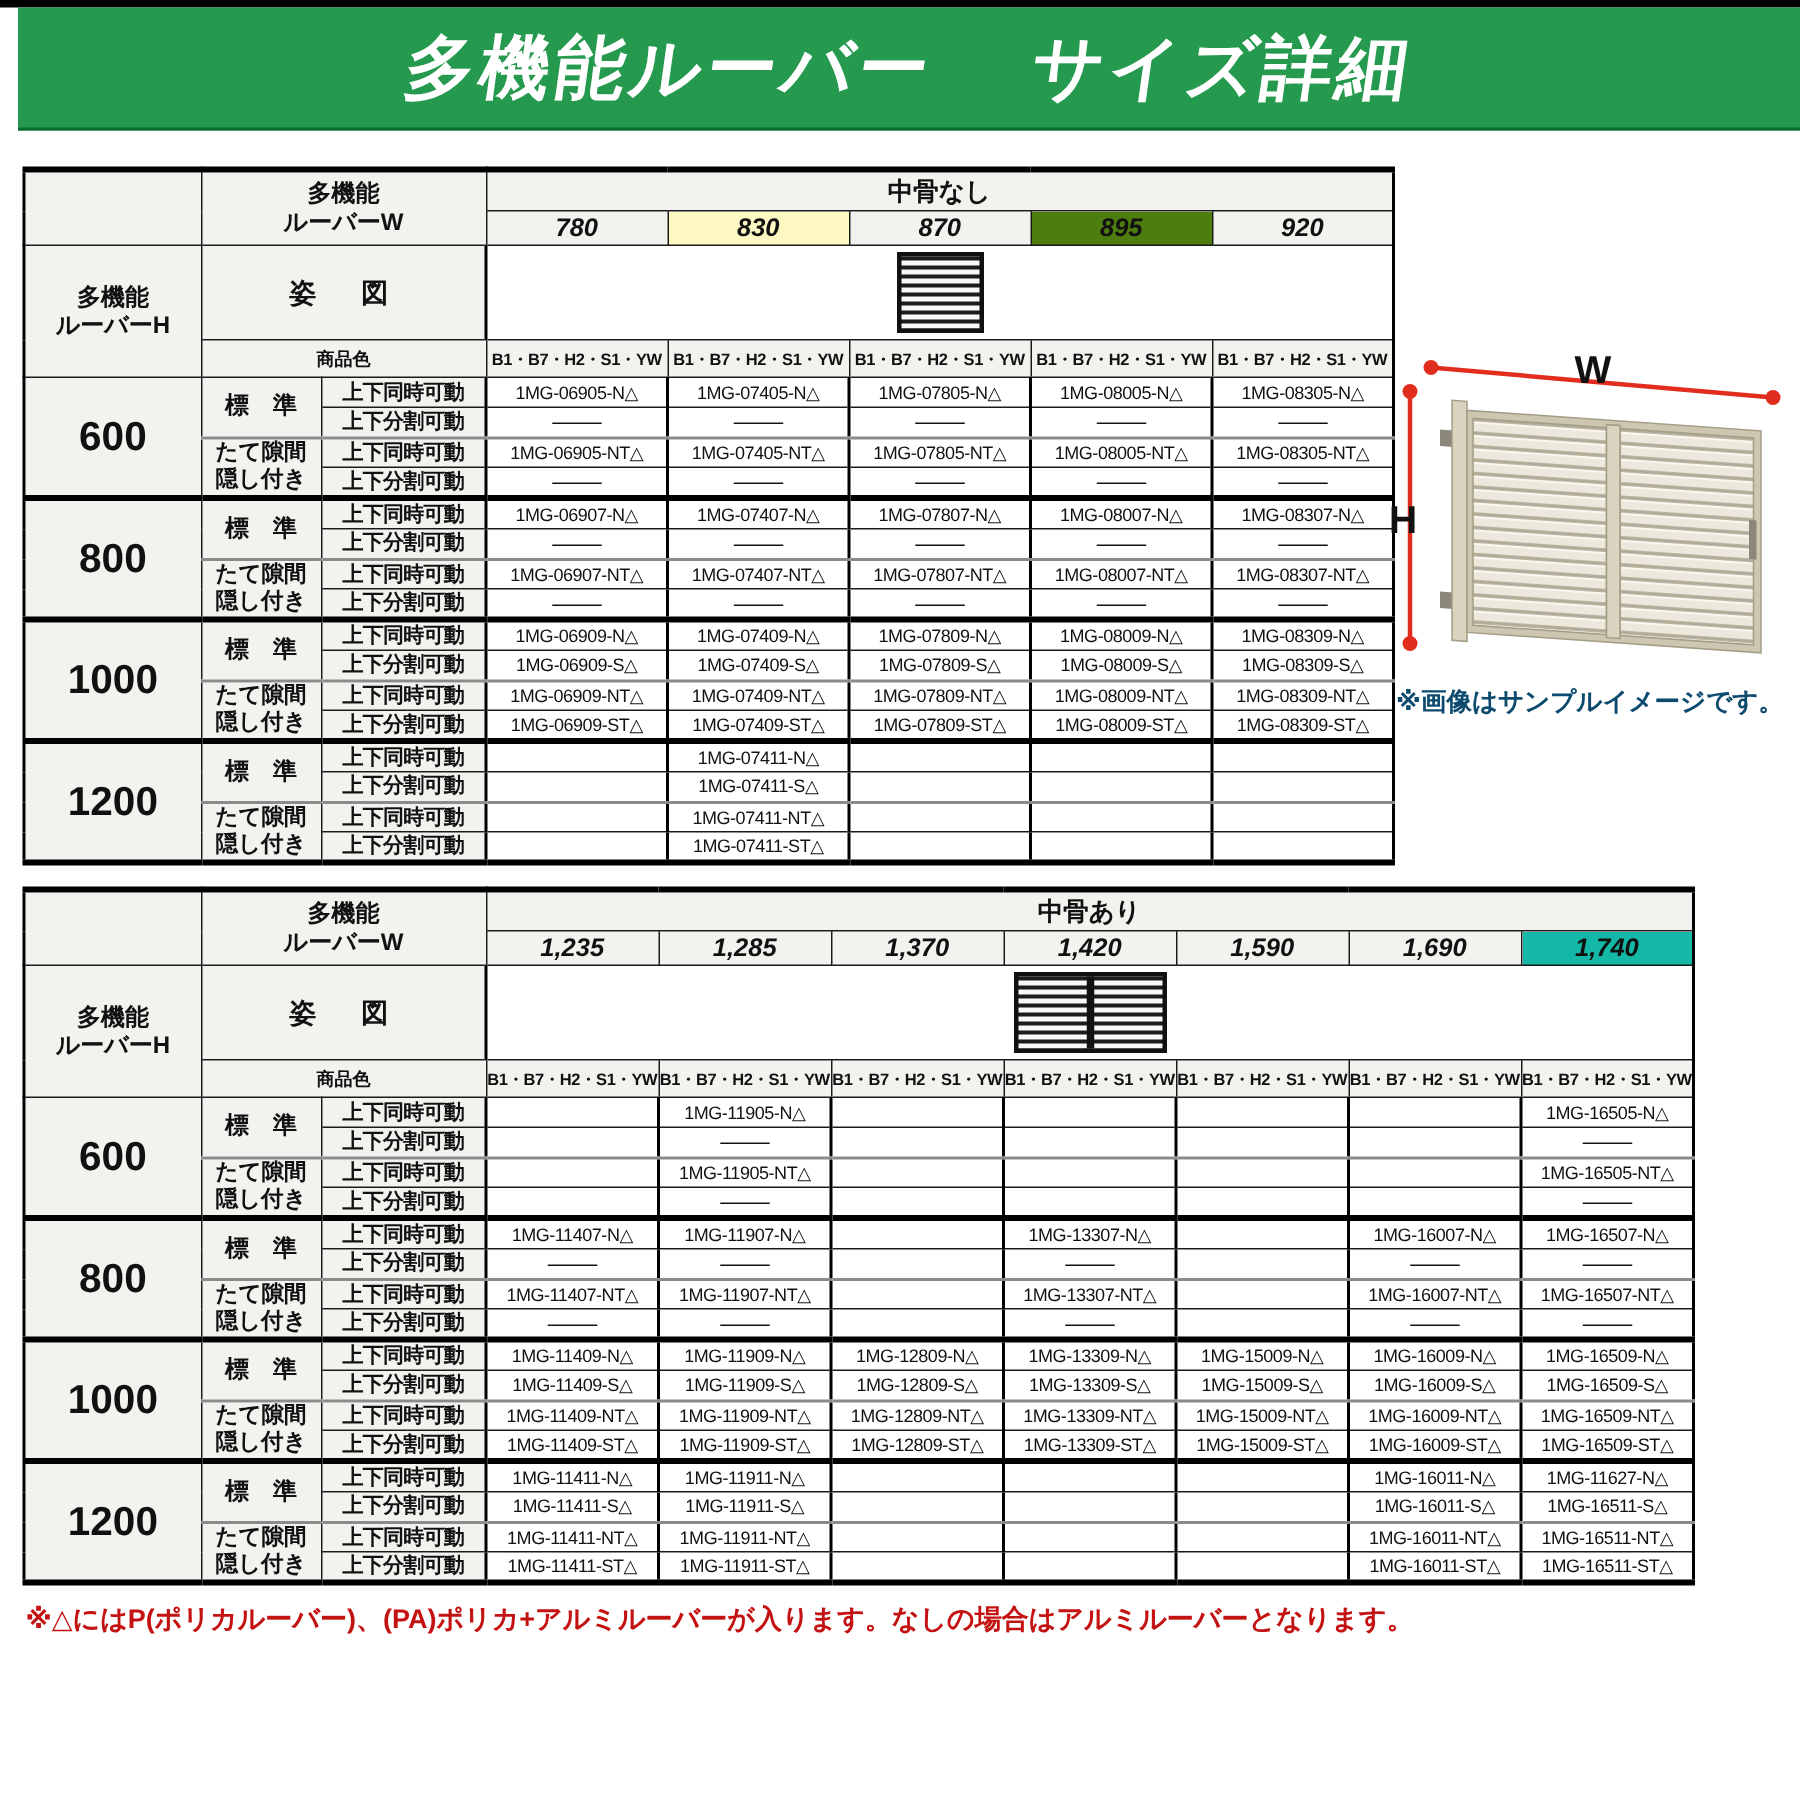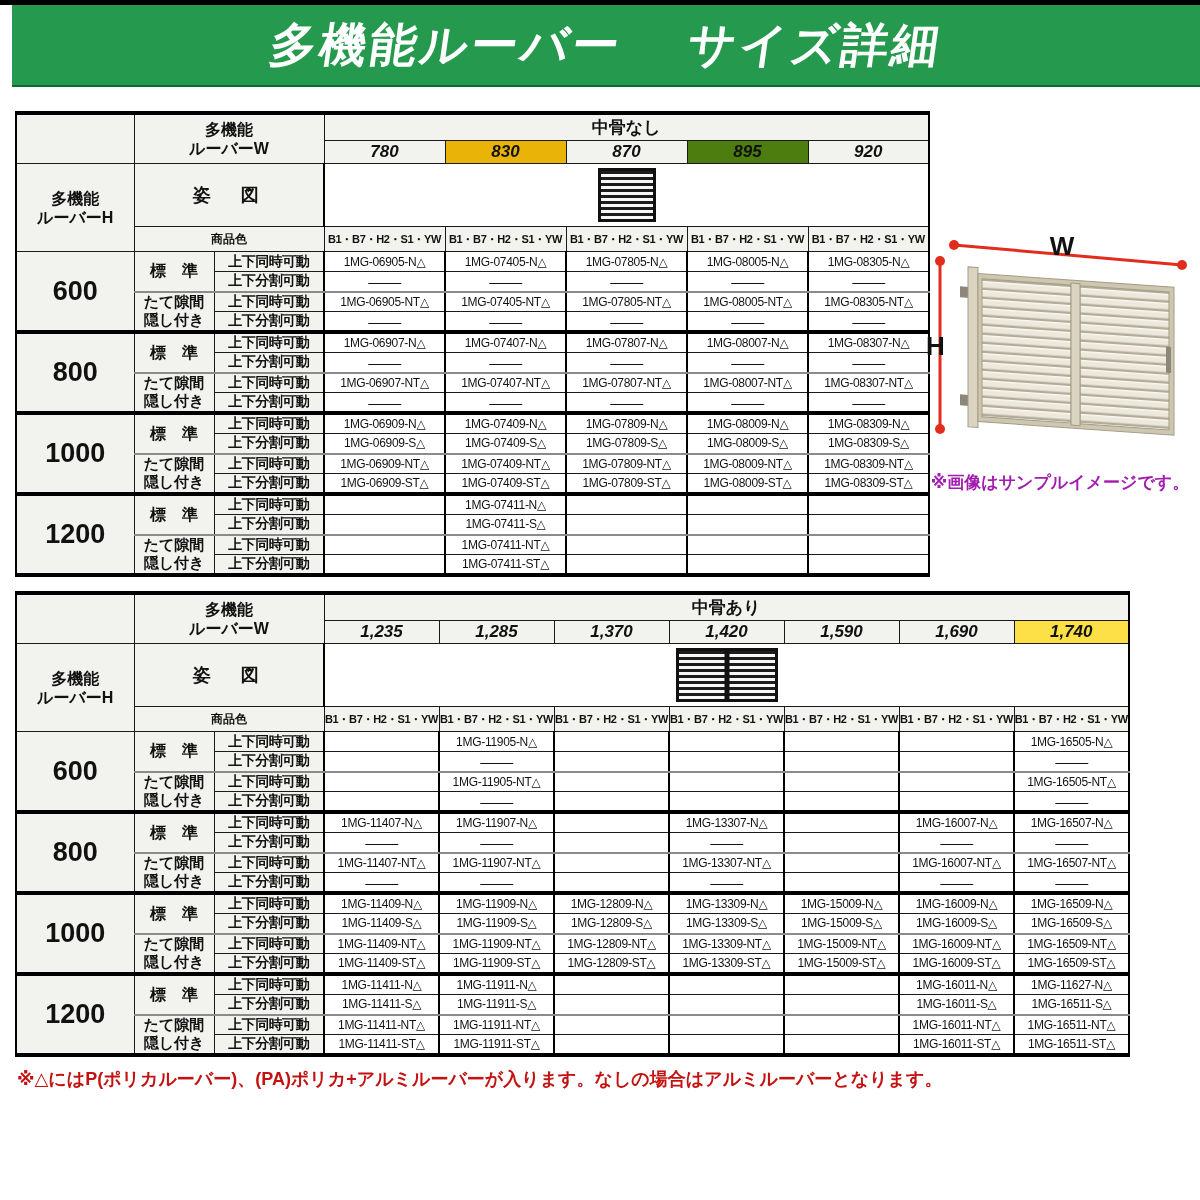--- a/index.html
+++ b/index.html
@@ -56,21 +56,21 @@
     background:repeating-linear-gradient(180deg,#1c1c1c 0 3px,#f7f7f7 3px 6px);
     vertical-align:middle;position:relative;
   }
   .louver-thumb.rail{width:96px;}
   .louver-thumb.rail::after{
     content:"";position:absolute;left:50%;top:0;width:5px;height:100%;
     background:#111;transform:translateX(-50%);
   }
   
   .figure{position:absolute;top:138px;right:4px;width:272px;text-align:center;}
-  .figure .caption{color:#a21caf;font-size:17px;font-weight:bold;margin-top:20px;white-space:nowrap;}
+  .figure .caption{color:#0c4a6e;font-size:17px;font-weight:bold;margin-top:4px;white-space:nowrap;}
   .dim-label{font-weight:bold;font-size:26px;fill:#111;}
   
   .note{
     margin:10px 14px 0 2px;color:#c41212;font-size:18px;font-weight:bold;
     letter-spacing:0;white-space:nowrap;
   }
   .tbl-gap{height:14px;}
 </style>
 </head>
 <body>
@@ -95,21 +95,21 @@
           <col style="width: 121px;">
         </colgroup>
         <tbody>
           <tr>
             <th class="h-group" rowspan="2"></th>
             <th class="h-group two-line bb-thin" colspan="2" rowspan="2">多機能<br>ルーバーW</th>
             <th class="h-group bb-thin" colspan="5">中骨なし</th>
           </tr>
           <tr>
             <th class="h-width bb-med cell-data first-data" style="background: rgb(242, 242, 239);">780</th>
-            <th class="h-width bb-med cell-data" style="background: #eab308;">830</th>
+            <th class="h-width bb-med cell-data" style="background: #fef9c3;">830</th>
             <th class="h-width bb-med cell-data" style="background: rgb(242, 242, 239);">870</th>
             <th class="h-width bb-med cell-data" style="background: #4d7c0f;">895</th>
             <th class="h-width bb-med cell-data" style="background: rgb(242, 242, 239);">920</th>
           </tr>
           <tr>
             <th class="two-line rb-group" rowspan="2">多機能<br>ルーバーH</th>
             <th class="h-zukei bb-thin" colspan="2">姿　図</th>
             <td class="zukei-cell h-zukei bb-thin first-data" colspan="5"><span class="louver-thumb"></span></td>
           </tr>
           <tr>
@@ -320,21 +320,21 @@
             <th class="h-group two-line bb-thin" colspan="2" rowspan="2">多機能<br>ルーバーW</th>
             <th class="h-group bb-thin" colspan="7">中骨あり</th>
           </tr>
           <tr>
             <th class="h-width bb-med cell-data first-data" style="background: rgb(242, 242, 239);">1,235</th>
             <th class="h-width bb-med cell-data" style="background: rgb(242, 242, 239);">1,285</th>
             <th class="h-width bb-med cell-data" style="background: rgb(242, 242, 239);">1,370</th>
             <th class="h-width bb-med cell-data" style="background: rgb(242, 242, 239);">1,420</th>
             <th class="h-width bb-med cell-data" style="background: rgb(242, 242, 239);">1,590</th>
             <th class="h-width bb-med cell-data" style="background: rgb(242, 242, 239);">1,690</th>
-            <th class="h-width bb-med cell-data" style="background: #fde047; text-align: center;">1,740</th>
+            <th class="h-width bb-med cell-data" style="background: #14b8a6; text-align: center;">1,740</th>
           </tr>
           <tr>
             <th class="two-line rb-group" rowspan="2">多機能<br>ルーバーH</th>
             <th class="h-zukei bb-thin" colspan="2">姿　図</th>
             <td class="zukei-cell h-zukei bb-thin first-data" colspan="7"><span class="louver-thumb rail"></span></td>
           </tr>
           <tr>
             <th class="h-color rb-group" colspan="2">商品色</th>
             <th class="h-color colorcode rb-group cell-data" style="background: rgb(242, 242, 239);">B1・B7・H2・S1・YW</th>
             <th class="h-color colorcode rb-group cell-data" style="background: rgb(242, 242, 239);">B1・B7・H2・S1・YW</th>

